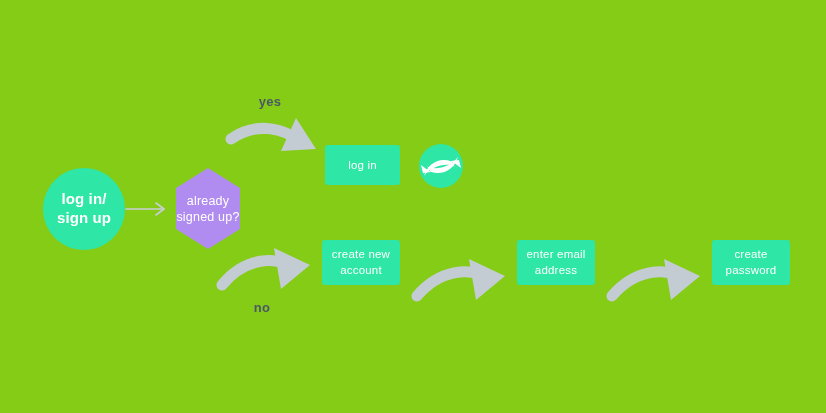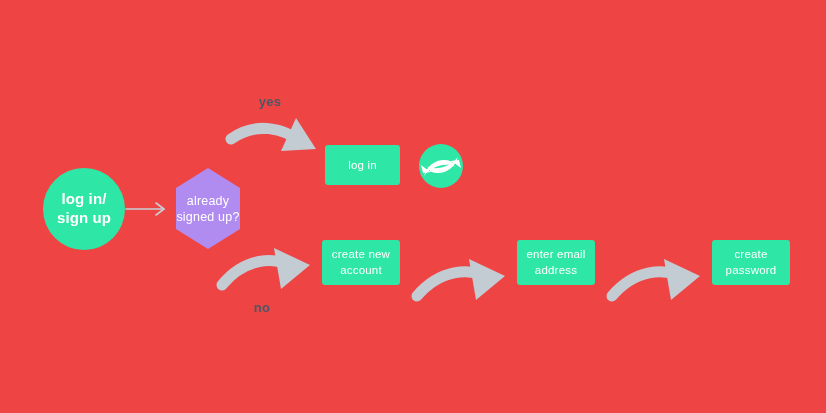--- a/index.html
+++ b/index.html
@@ -7,21 +7,21 @@
     padding: 0;
     background: #ffffff;
   }
   body {
     font-family: "Liberation Sans", sans-serif;
   }
   #canvas {
     position: relative;
     width: 826px;
     height: 413px;
-    background: #ef4444;
+    background: #84cc16;
     overflow: hidden;
   }
   #flow-svg {
     position: absolute;
     left: 0;
     top: 0;
     width: 826px;
     height: 413px;
   }
 

